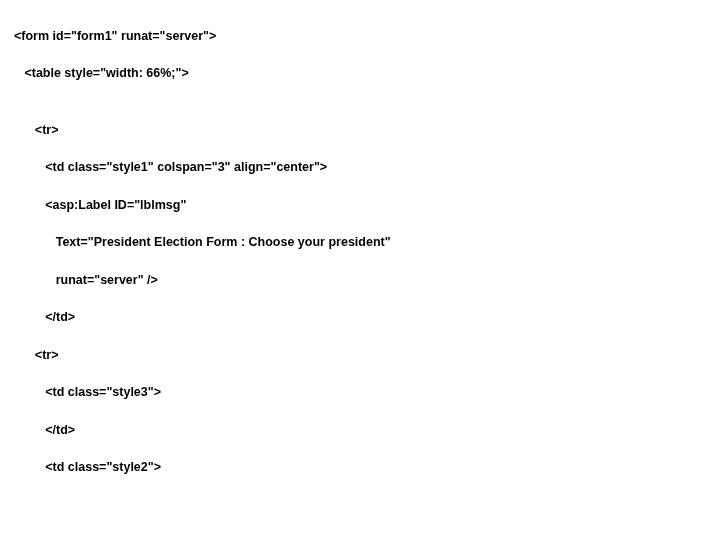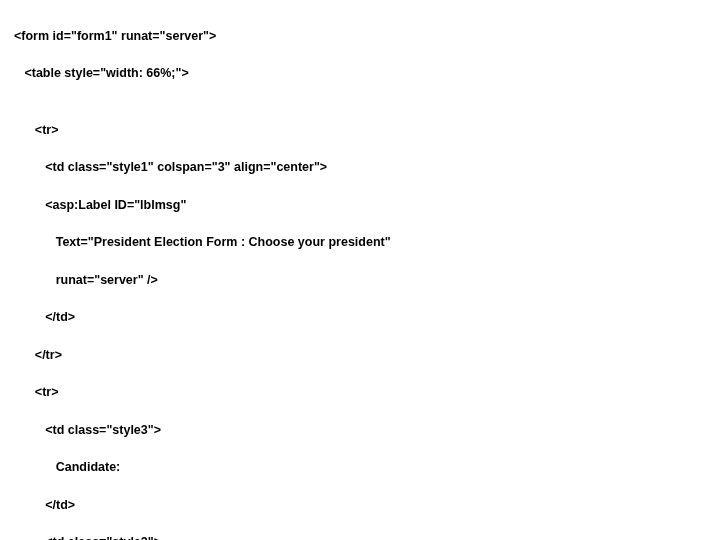--- a/index.html
+++ b/index.html
@@ -25,24 +25,22 @@
 <div class="code">
 <span class="line">&lt;form id="form1" runat="server"&gt;</span>
 <span class="line">   &lt;table style="width: 66%;"&gt;</span>
 <span class="line"></span>
 <span class="line">      &lt;tr&gt;</span>
 <span class="line">         &lt;td class="style1" colspan="3" align="center"&gt;</span>
 <span class="line">         &lt;asp:Label ID="lblmsg"</span>
 <span class="line">            Text="President Election Form : Choose your president"</span>
 <span class="line">            runat="server" /&gt;</span>
 <span class="line">         &lt;/td&gt;</span>
-<span class="line">      &lt;/tr&gt;</span>
 <span class="line">      &lt;tr&gt;</span>
 <span class="line">         &lt;td class="style3"&gt;</span>
-<span class="line">            Candidate:</span>
 <span class="line">         &lt;/td&gt;</span>
 <span class="line">         &lt;td class="style2"&gt;</span>
 
 
 
 
 
 
 
 

